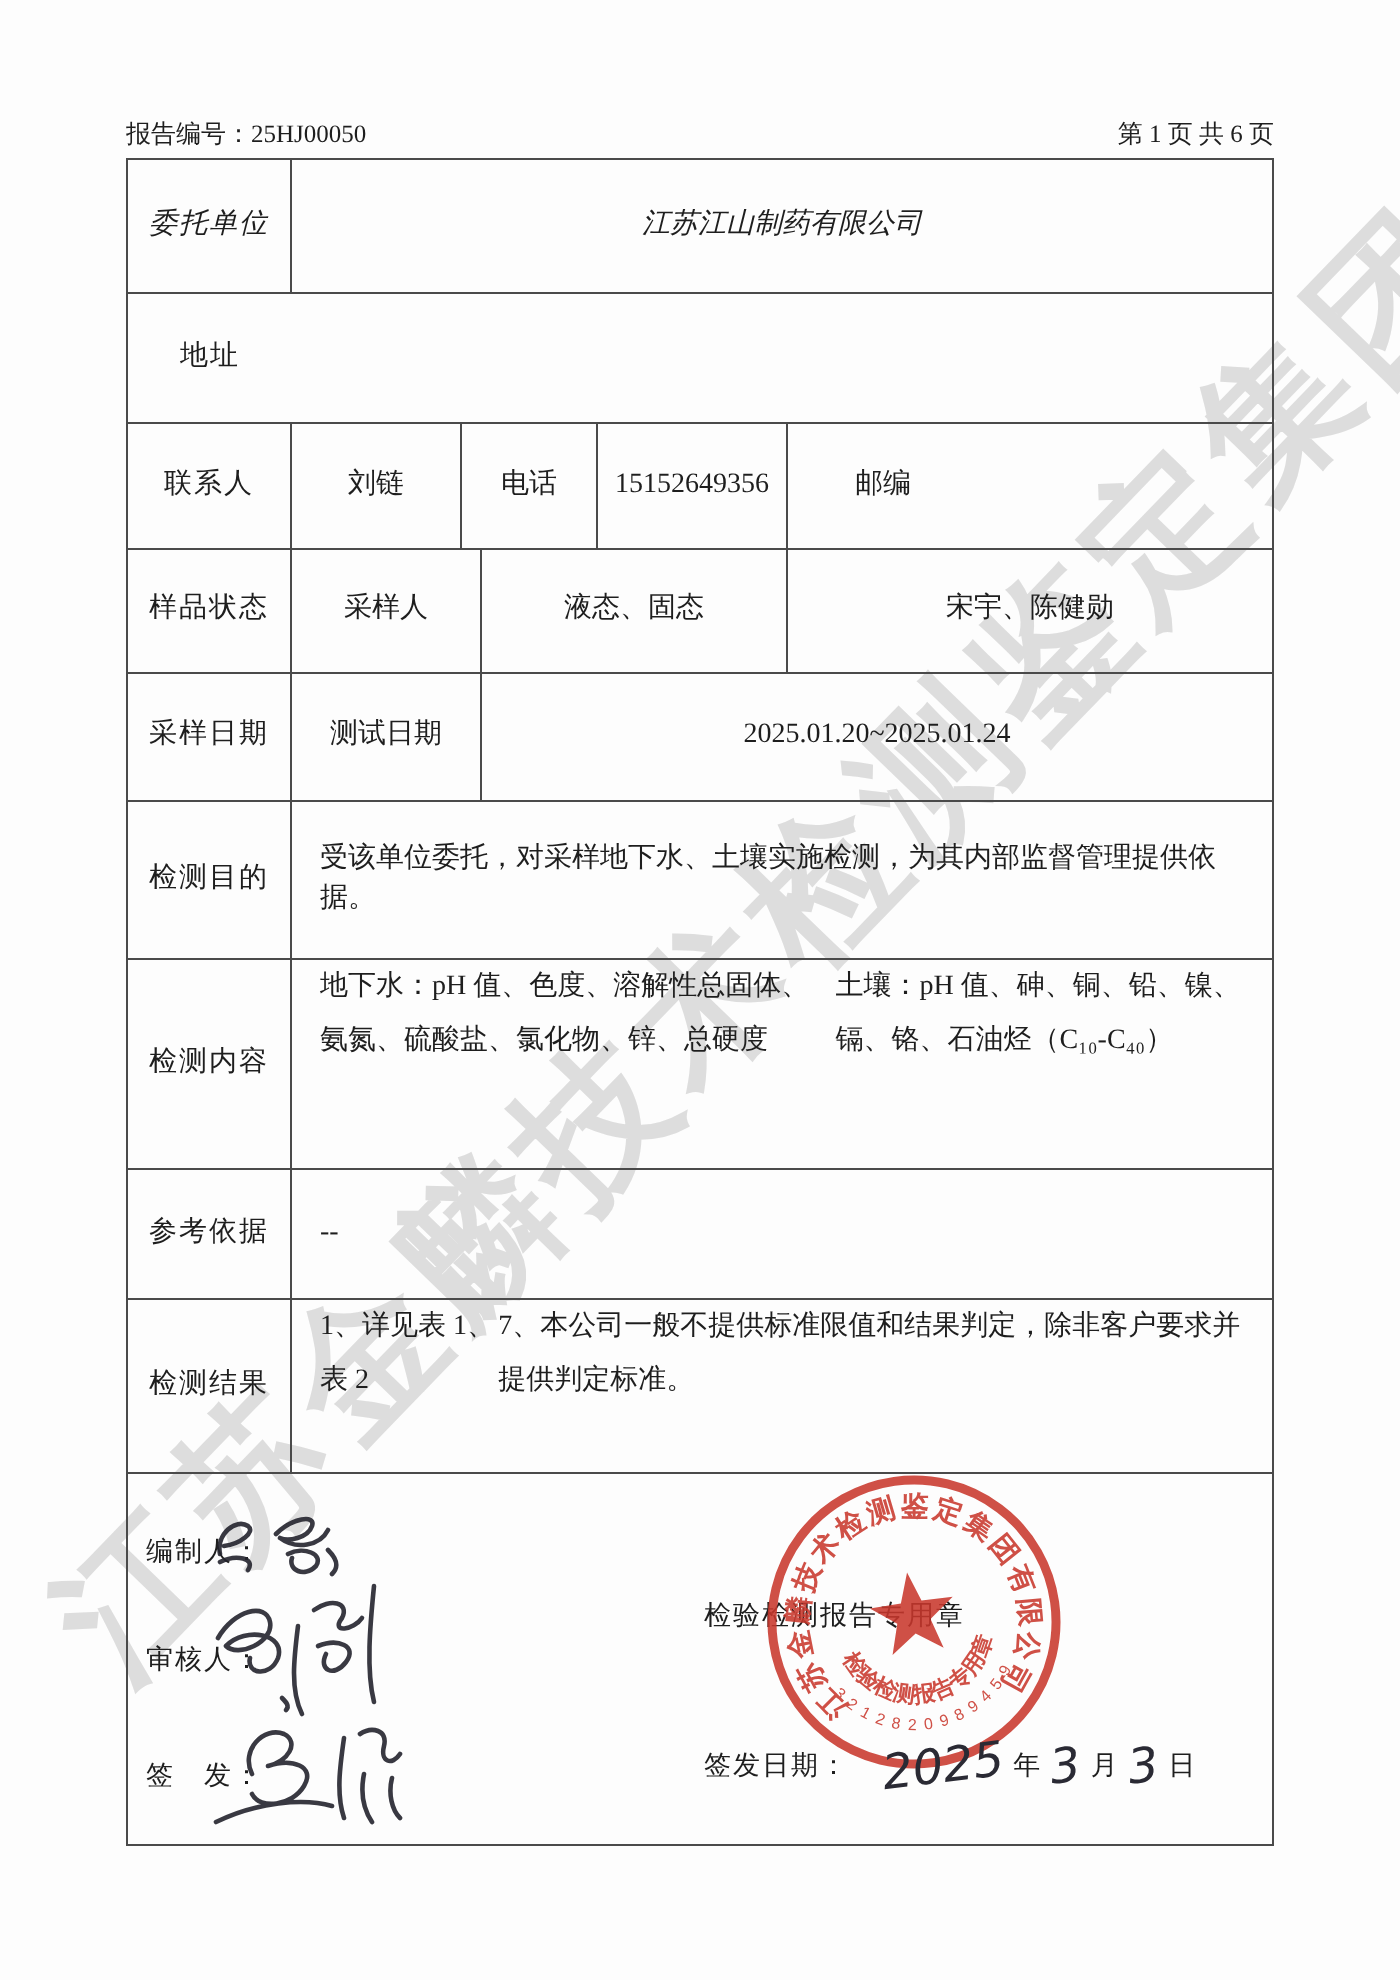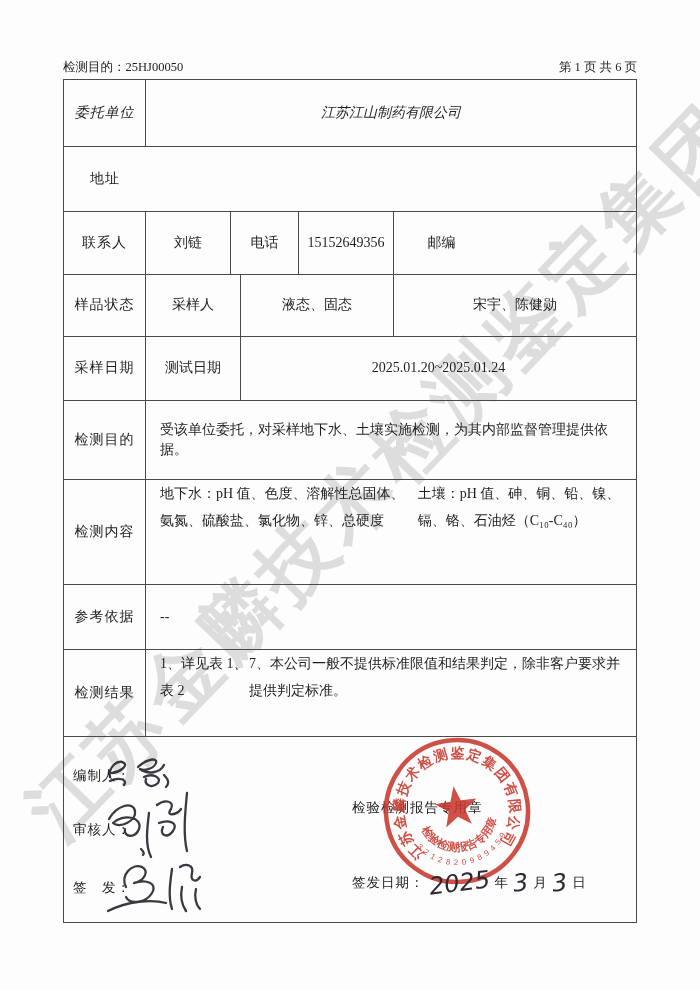--- a/index.html
+++ b/index.html
@@ -31,34 +31,34 @@
   .multi div{line-height:27px;}
   .h1{height:67px;font-style:italic;}.h2{height:65px;}.h3{height:63px;}.h4{height:62px;}.h5{height:64px;}
   .h6{height:79px;}.h7{height:105px;}.h8{height:65px;}.h9{height:87px;}
   
   .fp{position:absolute;}
   .flabel{font-size:13.5px;letter-spacing:1px;}
   .sig{stroke:#23232e;stroke-width:2.3;fill:none;stroke-linecap:round;stroke-linejoin:round;opacity:.9;}
   .caption{font-size:13.5px;letter-spacing:1px;z-index:2;}
   .stamp{z-index:3;opacity:.87;transform:rotate(-8deg);}
   .dateline{display:flex;align-items:center;z-index:4;}
-  .dateline .flabel{margin-right:4px;}
+  .dateline .flabel{margin-right:16px;}
   .dateline .unit{font-size:13.5px;margin:0 5px;}
   .hand{font-family:"DejaVu Sans",sans-serif;font-size:24px;font-style:italic;
         color:#2a2a34;display:inline-block;transform:rotate(-7deg);line-height:1;}
 </style>
 </head>
 <body>
 
 <div class="page">
 
   <div class="watermark">江苏金麟技术检测鉴定集团</div>
 
   <div class="header">
-    <div><span>检测目的：</span><span>25HJ00050</span></div>
+    <div><span>报告编号：</span><span>25HJ00050</span></div>
     <div>第 1 页 共 6 页</div>
   </div>
 
   <div class="doc-table">
 
     <div class="trow h1">
       <div class="cell lab">委托单位</div>
       <div class="cell val">江苏江山制药有限公司</div>
     </div>
 

